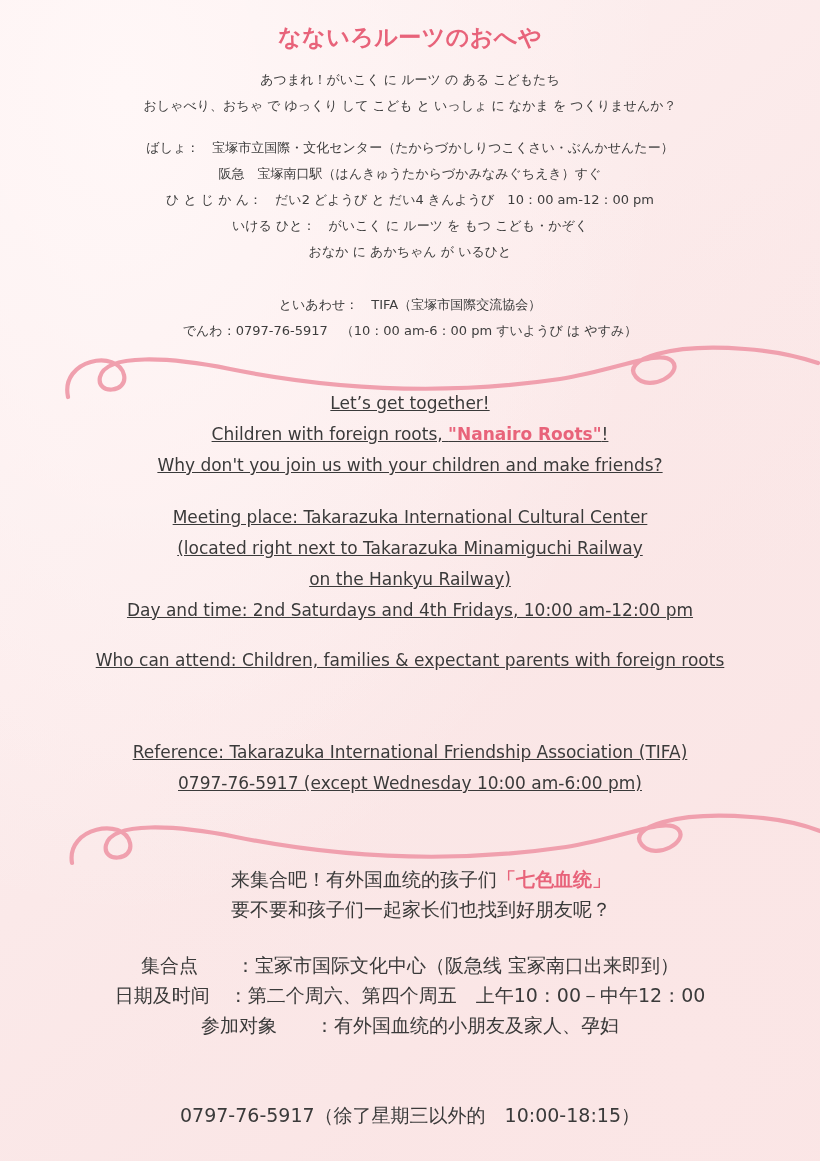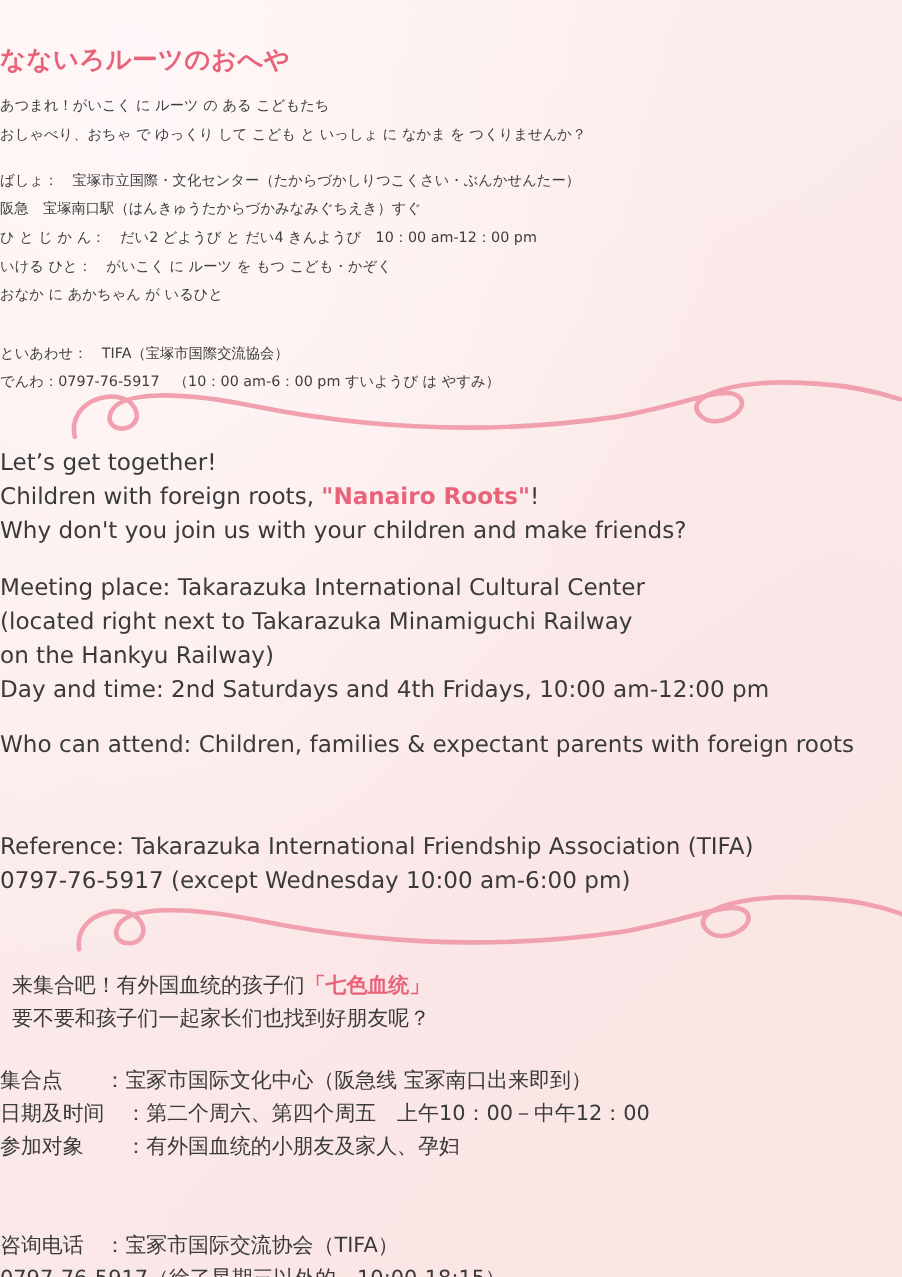--- a/index.html
+++ b/index.html
@@ -22,44 +22,44 @@
     background:
       radial-gradient(ellipse at 15% 8%, #fff7f7 0%, rgba(255,247,247,0) 55%),
       radial-gradient(ellipse at 85% 92%, #fbe6e6 0%, rgba(251,230,230,0) 60%),
       linear-gradient(140deg, #fdf1f1 0%, #fbe9e9 50%, #f9e3e3 100%);
   }
 
   .section {
     position: absolute;
     left: 0;
     width: 820px;
-    text-align: left;
-    margin-top: 17px;
+    text-align: center;
   }
 
   
   .jp-title {
     color: #e8637a;
     font-weight: bold;
     font-size: 23px;
     letter-spacing: 0.5px;
   }
   .jp-line {
     font-size: 13px;
     line-height: 26px;
     color: #3d3d3d;
     white-space: pre;
   }
 
   
   .en-line {
-    font-size: 21px;
+    font-size: 17px;
     line-height: 31px;
     color: #3a3a3a;
     white-space: pre;
+    text-decoration: underline;
   }
   .en-accent {
     color: #e8637a;
     font-weight: bold;
   }
 
   
   .cn-line {
     font-size: 19px;
     line-height: 30px;
@@ -144,17 +144,16 @@
     <div class="cn-line">要不要和孩子们一起家长们也找到好朋友呢？</div>
   </div>
 
   <div class="section" style="top:950px;">
     <div class="cn-line">集合点　　：宝冢市国际文化中心（阪急线 宝冢南口出来即到）</div>
     <div class="cn-line">日期及时间　：第二个周六、第四个周五　上午10：00－中午12：00</div>
     <div class="cn-line">参加对象　　：有外国血统的小朋友及家人、孕妇</div>
   </div>
 
   <div class="section" style="top:1100px;">
-    <div class="cn-line">咨询电话　：宝冢市国际交流协会（TIFA）</div>
     <div class="cn-line">0797-76-5917（徐了星期三以外的　10:00-18:15）</div>
   </div>
 
 </div>
 
 </body></html>

